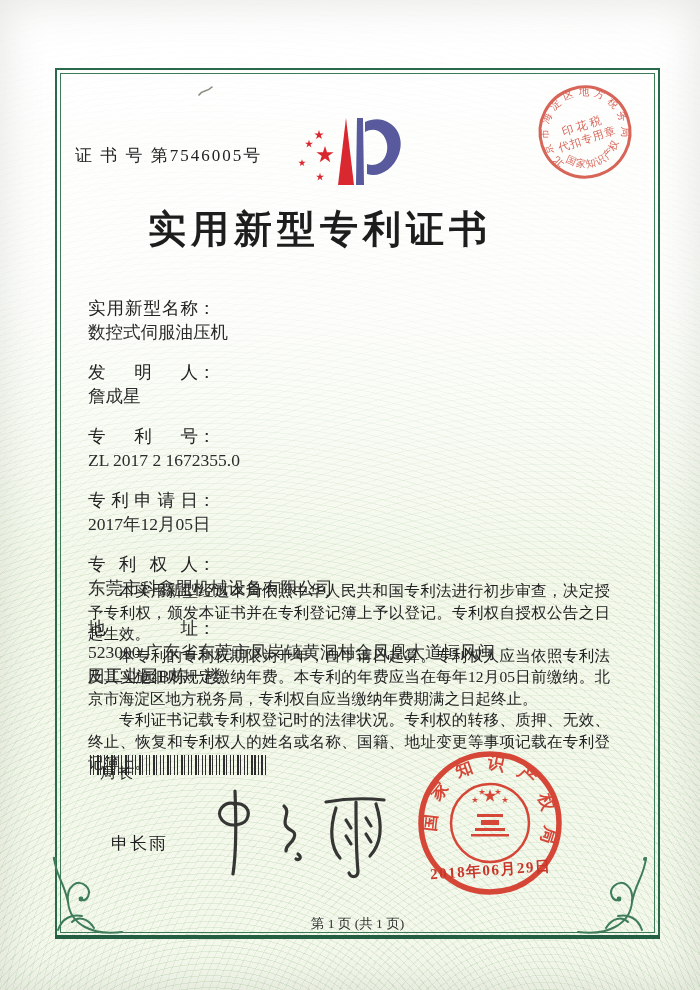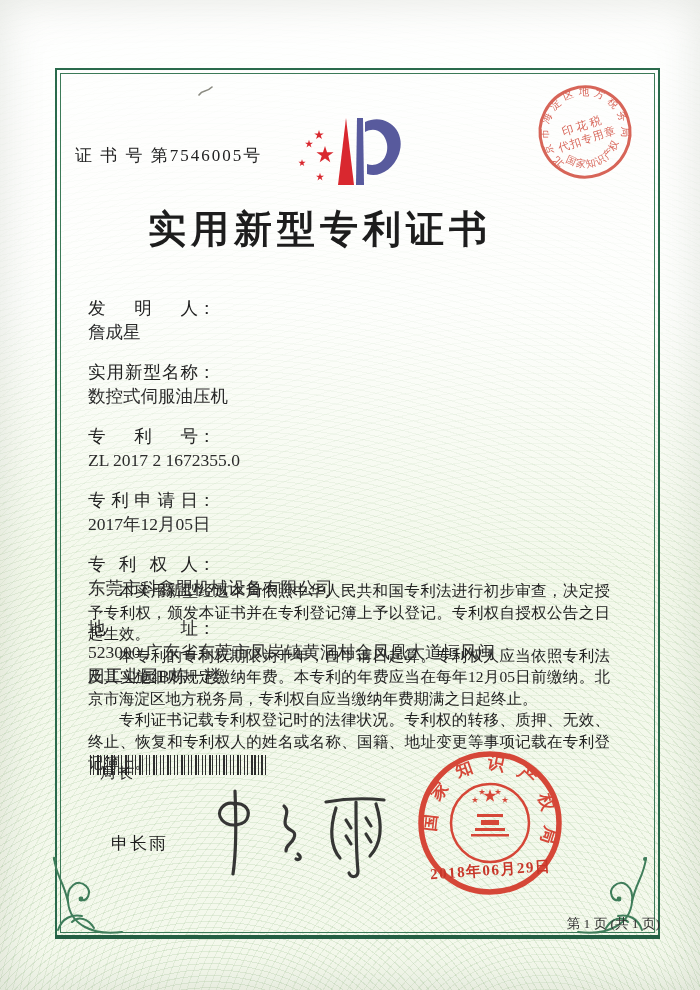--- a/index.html
+++ b/index.html
@@ -33,21 +33,21 @@
   .bodytext p{margin:0;text-indent:2em;}
   .barcode{position:absolute;left:90px;top:755px;width:176px;height:20px;
     background:repeating-linear-gradient(90deg,#2d2d2d 0 1.5px,transparent 1.5px 3px,#2d2d2d 3px 4.5px,transparent 4.5px 7px,#2d2d2d 7px 9px,transparent 9px 10.5px,#2d2d2d 10.5px 11.5px,transparent 11.5px 14px);}
   .sig-title{position:absolute;left:100px;top:764px;font-size:15px;letter-spacing:3px;color:#1e1e1e;}
   .sig-name{position:absolute;left:100px;top:832px;font-size:17px;letter-spacing:2px;color:#1e1e1e;margin-left:11px;}
   .signature{position:absolute;left:198px;top:786px;}
   .seal{position:absolute;left:415px;top:748px;opacity:.93;}
   .seal-date{position:absolute;left:430px;top:861px;font-size:15px;font-weight:600;letter-spacing:1.5px;
     color:#c8372a;transform:rotate(-4deg);}
   .tax-stamp{position:absolute;left:535px;top:82px;opacity:.82;transform:rotate(-18deg);}
-  .footer{position:absolute;left:55px;top:915px;width:605px;text-align:right;font-size:13.5px;color:#333;}
+  .footer{position:absolute;left:55px;top:915px;width:605px;text-align:center;font-size:13.5px;color:#333;}
   .inkmark{position:absolute;left:198px;top:86px;}
   svg text{font-family:"Liberation Serif","DejaVu Serif",serif;}
 </style>
 </head>
 <body>
 
 <div class="page">
 
   <div class="border-outer">
     <div class="border-inner"></div>
@@ -93,24 +93,24 @@
     <g fill="#585a9d">
       <polygon points="62,8 68,8 69,75 61,75"></polygon>
       <path d="M70,12 C92,2 112,22 104,44 C98,60 84,68 72,64 L72,54 C84,58 94,48 92,34 C90,22 80,16 70,22 Z"></path>
     </g>
   </svg>
 
   <h1 class="title">实用新型专利证书</h1>
 
   <div class="fields">
     <div class="frow">
-      <span class="flabel">发明人</span><span class="colon">：</span><span class="fvalue">詹成星</span>
+      <span class="flabel">实用新型名称</span><span class="colon">：</span><span class="fvalue">数控式伺服油压机</span>
     </div>
     <div class="frow">
-      <span class="flabel">实用新型名称</span><span class="colon">：</span><span class="fvalue">数控式伺服油压机</span>
+      <span class="flabel">发明人</span><span class="colon">：</span><span class="fvalue">詹成星</span>
     </div>
     <div class="frow">
       <span class="flabel">专利号</span><span class="colon">：</span><span class="fvalue">ZL 2017 2 1672355.0</span>
     </div>
     <div class="frow">
       <span class="flabel">专利申请日</span><span class="colon">：</span><span class="fvalue">2017年12月05日</span>
     </div>
     <div class="frow">
       <span class="flabel">专利权人</span><span class="colon">：</span><span class="fvalue">东莞市科鑫盟机械设备有限公司</span>
     </div>

